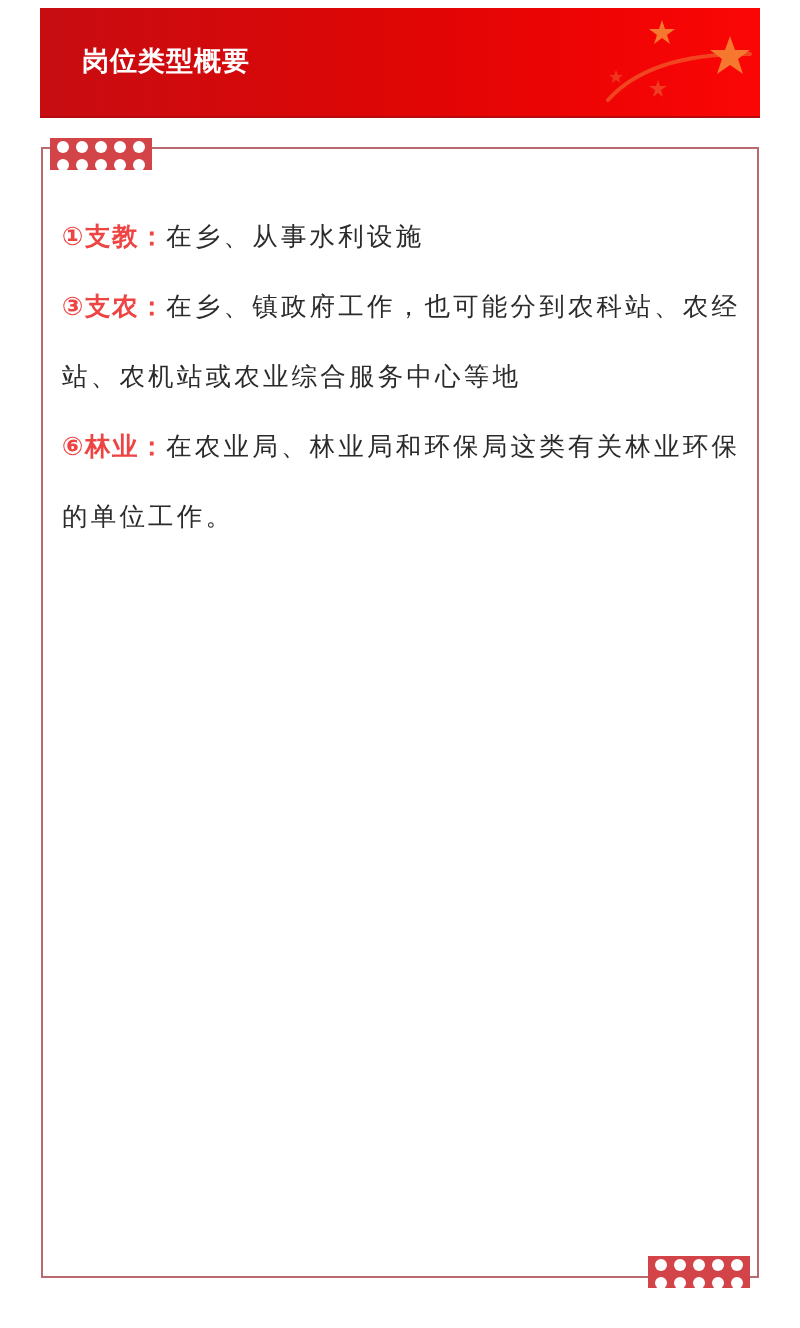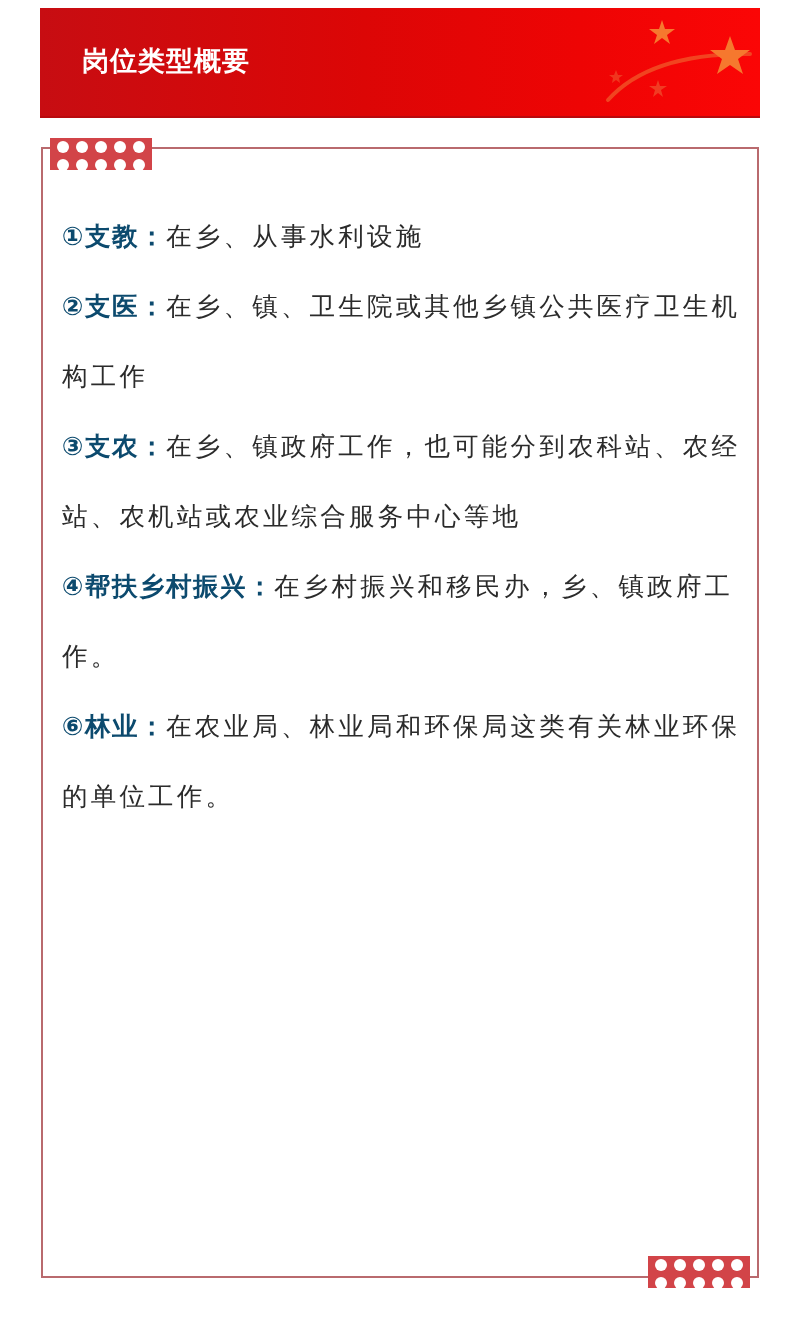--- a/index.html
+++ b/index.html
@@ -14,21 +14,21 @@
     .content-box { position: absolute; left: 41px; top: 147px; width: 718px; height: 1131px;
                    border: 2px solid #b96a6e; box-sizing: border-box; }
     .badge { position: absolute; width: 102px; height: 32px; background: #d24448;
              display: grid; grid-template-columns: repeat(5, 12px); grid-template-rows: repeat(2, 12px);
              gap: 6px 7px; padding: 3px 0 0 0; box-sizing: border-box; justify-content: center; align-content: center; }
     .badge .dot { width: 12px; height: 12px; border-radius: 50%; background: #ffffff; }
     .badge-top { left: 50px; top: 138px; }
     .badge-bottom { left: 648px; top: 1256px; }
     .items { position: absolute; left: 62px; top: 201px; width: 680px; }
     .item { font-size: 25.5px; line-height: 70px; color: #2b2b2b; letter-spacing: 3.2px; margin: 0; }
-    .item .label { color: #0c4a6e; font-weight: bold; letter-spacing: 1.5px; }
+    .item .label { color: #ef4444; font-weight: bold; letter-spacing: 1.5px; }
   </style>
 </head>
 <body>
 
 <div class="banner">
   <div class="banner-title">岗位类型概要</div>
   <svg class="stars" viewBox="0 0 170 110">
     <path d="M18 92 Q 60 45 160 46" fill="none" stroke="#f05a2a" stroke-width="4" stroke-linecap="round" opacity="0.75"></path>
     <polygon points="140,28 145,42 160,42 148,51 153,66 140,57 127,66 132,51 120,42 135,42" fill="#f6782e"></polygon>
     <polygon points="72,12 75,21 85,21 77,27 80,36 72,30 64,36 67,27 59,21 69,21" fill="#f6782e"></polygon>
@@ -59,17 +59,15 @@
     <span class="dot"></span>
   <span class="dot"></span>
     <span class="dot"></span>
     <span class="dot"></span>
     <span class="dot"></span>
     <span class="dot"></span>
 </div>
 
 <div class="items">
   <p class="item"><span class="label">①支教：</span><span>在乡、从事水利设施</span></p>
-  <p class="item"><span class="label">②支医：</span><span>在乡、镇、卫生院或其他乡镇公共医疗卫生机构工作</span></p>
   <p class="item"><span class="label">③支农：</span><span>在乡、镇政府工作，也可能分到农科站、农经站、农机站或农业综合服务中心等地</span></p>
-  <p class="item"><span class="label">④帮扶乡村振兴：</span><span>在乡村振兴和移民办，乡、镇政府工作。</span></p>
   <p class="item"><span class="label">⑥林业：</span><span>在农业局、林业局和环保局这类有关林业环保的单位工作。</span></p>
 </div>
 
 </body></html>

